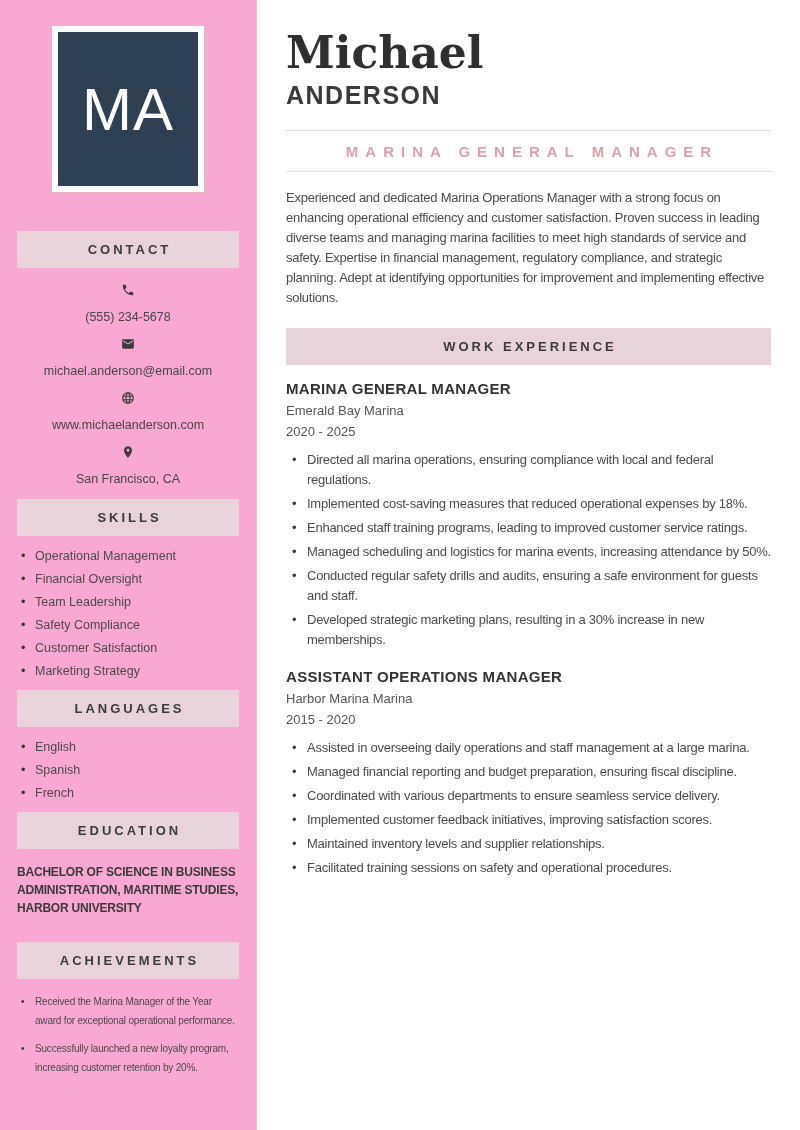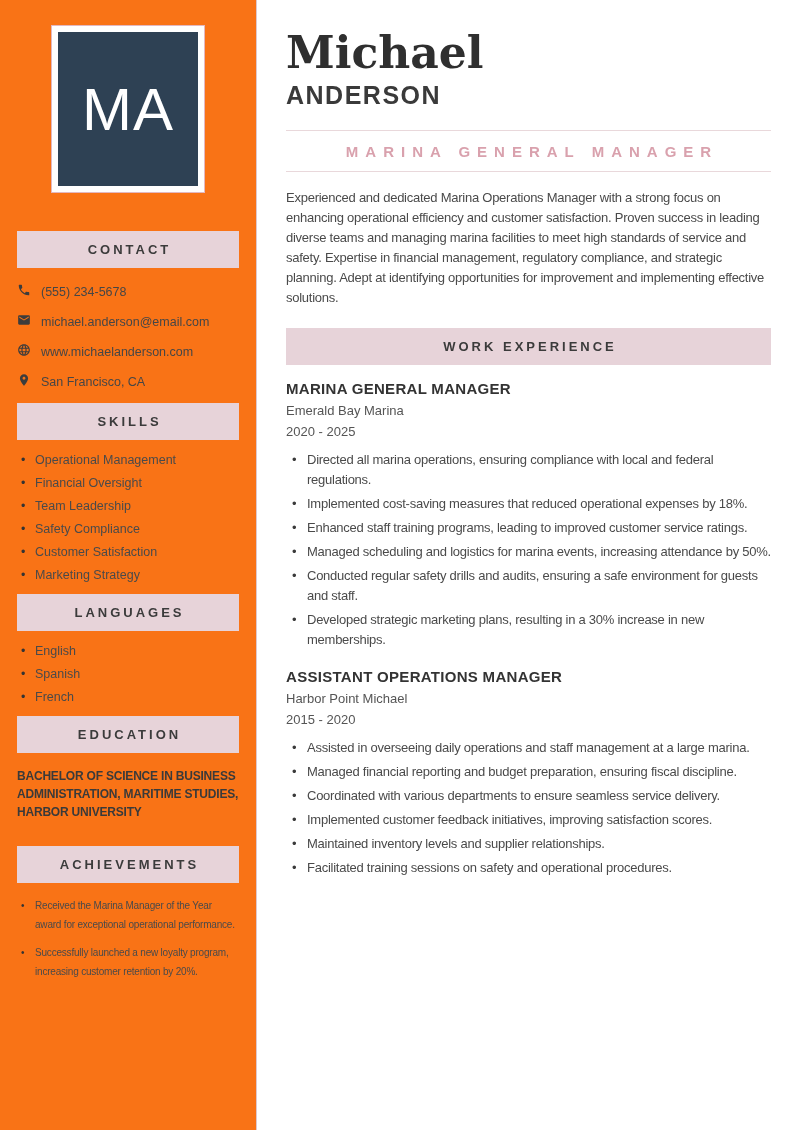--- a/index.html
+++ b/index.html
@@ -7,21 +7,21 @@
   body {
     font-family:"Liberation Sans", sans-serif;
     background:#ffffff;
     display:flex;
     color:#3a3a3a;
   }
 
   
   .sidebar {
     width:257px; min-width:257px; height:1130px;
-    background:#f97316;
+    background:#f9a8d4;
     border-right:1px solid #ddc8ce;
     padding:25px 17px 0 17px;
   }
   .monogram-frame {
     width:154px; height:168px;
     margin:0 auto;
     background:#ffffff;
     border:1px solid #e3b8c0;
     display:flex; align-items:center; justify-content:center;
   }
@@ -40,21 +40,21 @@
     font-size:13px; font-weight:700; letter-spacing:3px; text-indent:3px;
     color:#3b3b3b;
   }
   .side-section-title.first { margin-top:38px; }
   .side-section-title.achv  { margin-top:25px; }
 
   .contact-list { list-style:none; margin-top:15px; }
   .contact-item {
     display:flex; align-items:center; gap:10px;
     margin-bottom:13px;
-    font-size:12.5px; color:#464646; line-height:14px;
+    font-size:12.5px; color:#464646; line-height:14px;flex-direction:column;
   }
   .contact-item svg { width:14px; height:14px; fill:#3c3c3c; flex-shrink:0; }
 
   .bullet-list { list-style:none; margin-top:13px; padding-left:4px; }
   .bullet-list li {
     position:relative; padding-left:14px;
     font-size:12.5px; color:#4a4a4a;
     line-height:14px; margin-bottom:9px;
   }
   .bullet-list li::before { content:"•"; position:absolute; left:0; top:0; color:#333; }
@@ -201,21 +201,21 @@
       <li>Implemented cost-saving measures that reduced operational expenses by 18%.</li>
       <li>Enhanced staff training programs, leading to improved customer service ratings.</li>
       <li>Managed scheduling and logistics for marina events, increasing attendance by 50%.</li>
       <li>Conducted regular safety drills and audits, ensuring a safe environment for guests and staff.</li>
       <li>Developed strategic marketing plans, resulting in a 30% increase in new memberships.</li>
     </ul>
   </section>
 
   <section class="job second">
     <div class="job-title">ASSISTANT OPERATIONS MANAGER</div>
-    <div class="job-company">Harbor Point Michael</div>
+    <div class="job-company">Harbor Marina Marina</div>
     <div class="job-dates">2015 - 2020</div>
     <ul class="job-bullets">
       <li>Assisted in overseeing daily operations and staff management at a large marina.</li>
       <li>Managed financial reporting and budget preparation, ensuring fiscal discipline.</li>
       <li>Coordinated with various departments to ensure seamless service delivery.</li>
       <li>Implemented customer feedback initiatives, improving satisfaction scores.</li>
       <li>Maintained inventory levels and supplier relationships.</li>
       <li>Facilitated training sessions on safety and operational procedures.</li>
     </ul>
   </section>

